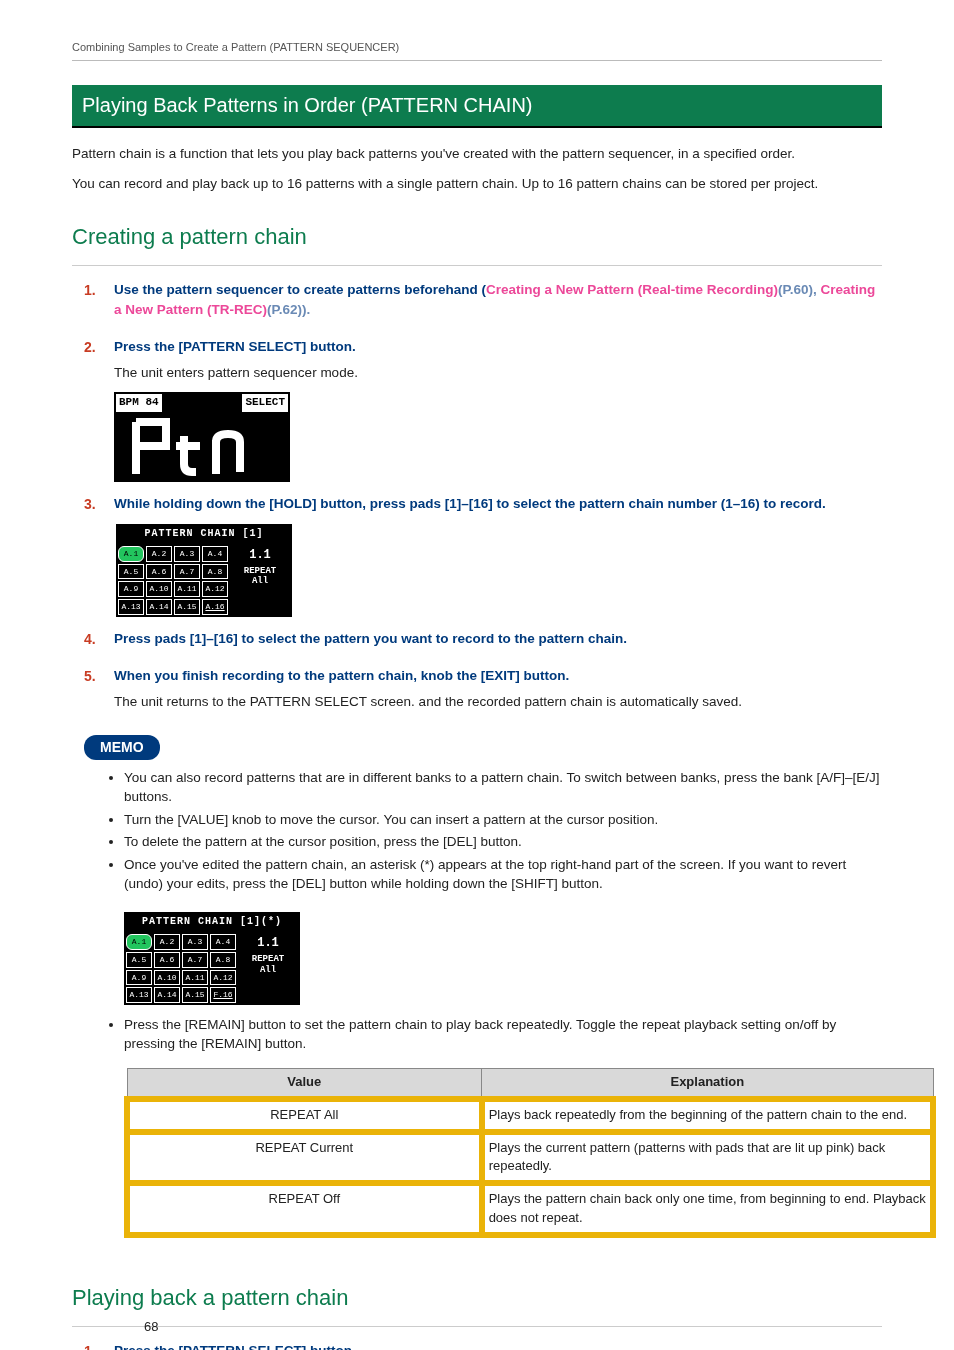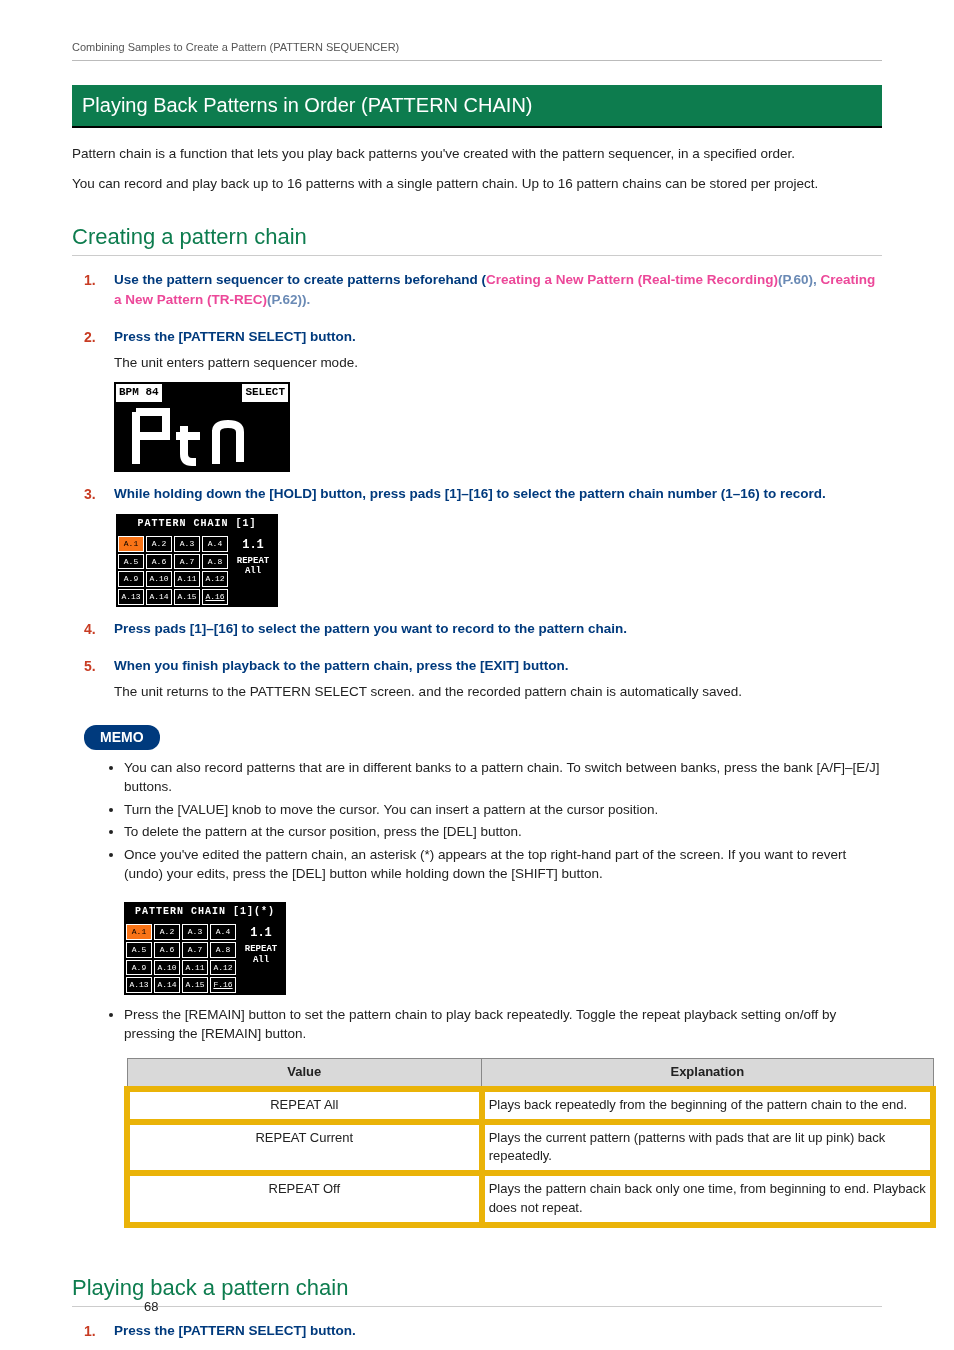--- a/index.html
+++ b/index.html
@@ -32,21 +32,21 @@
   }
   .para {
     margin: 0 0 10px 0;
   }
   h2.subhead {
     color: #0d7c4e;
     font-weight: 400;
     font-size: 22px;
     margin: 28px 0 14px 0;
     border-bottom: 1px solid #ccc;
-    padding-bottom: 2px;
+    padding-bottom: 12px;
   }
   ol.steps {
     list-style: none;
     padding: 0;
     margin: 0 0 0 12px;
   }
   ol.steps > li {
     display: flex;
     margin-bottom: 12px;
   }
@@ -103,21 +103,21 @@
   .ptn-big {
     font-family: monospace;
     font-weight: bold;
     color: #fff;
     letter-spacing: -4px;
     padding: 2px 10px 4px 10px;
   }
   .ptn-big svg { display:block; }
 
   .lcd.chain {
-    width: 162px;
+    width: 176px;
     font-size: 9px;
   }
   .chain-title {
     text-align:center;
     font-size:10px;
     letter-spacing:1px;
     padding:3px 0;
     font-weight:bold;
   }
   .chain-body {
@@ -130,22 +130,23 @@
     grid-template-columns: repeat(4, 26px);
     gap:2px;
   }
   .chain-cell {
     border:1px solid #fff;
     font-size:8px;
     text-align:center;
     padding:1px 0;
   }
   .chain-cell.active {
-    background:#f97316;
+    background:#22c55e;
     color:#000;
+    border-radius:6px;
   }
   .chain-cell.fut {
     border:1px solid #fff;
     color:#fff;
     text-decoration: underline;
   }
   .chain-right {
     flex:1;
     text-align:center;
     font-size:9px;
@@ -298,21 +299,21 @@
   <li>
     <div class="step-num">4.</div>
     <div class="step-body">
       <div class="step-inst">Press pads [1]–[16] to select the pattern you want to record to the pattern chain.</div>
     </div>
   </li>
 
   <li>
     <div class="step-num">5.</div>
     <div class="step-body">
-      <div class="step-inst">When you finish playback to the pattern chain, press the [EXIT] button.</div>
+      <div class="step-inst">When you finish recording to the pattern chain, knob the [EXIT] button.</div>
       <div class="step-note">The unit returns to the PATTERN SELECT screen. and the recorded pattern chain is automatically saved.</div>
     </div>
   </li>
 </ol>
 
 <div class="memo-badge">MEMO</div>
 
 <ul class="memo-list">
   <li>You can also record patterns that are in different banks to a pattern chain. To switch between banks, press the bank [A/F]–[E/J] buttons.</li>
   <li>Turn the [VALUE] knob to move the cursor. You can insert a pattern at the cursor position.</li>

